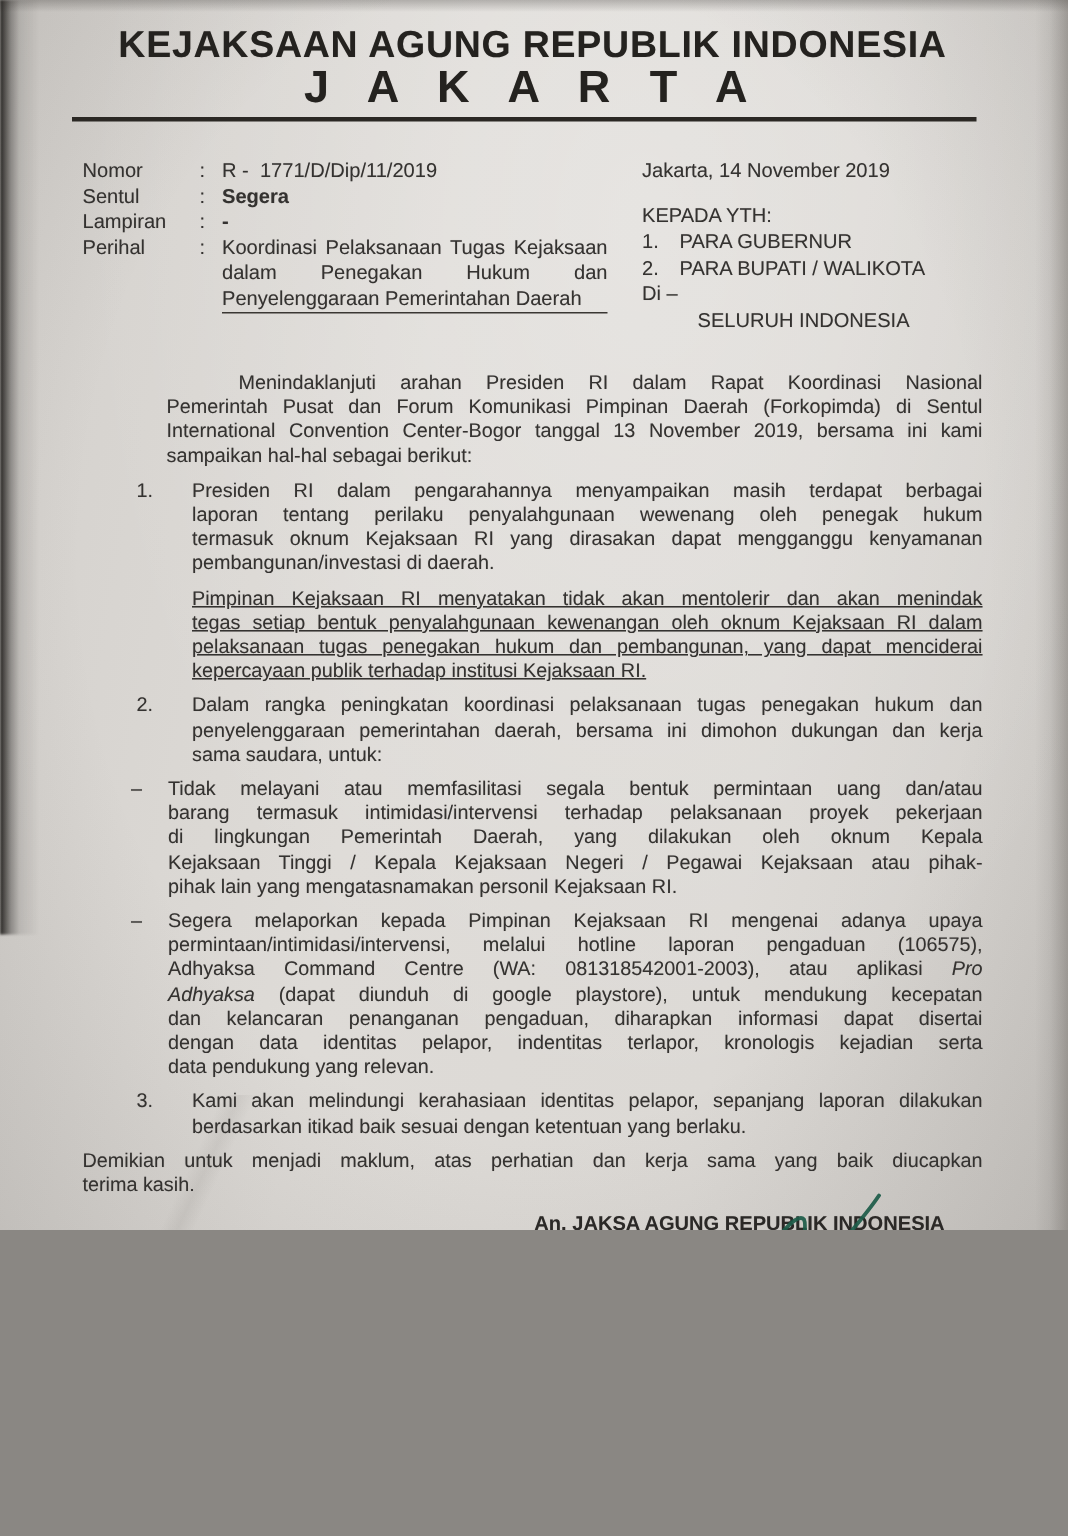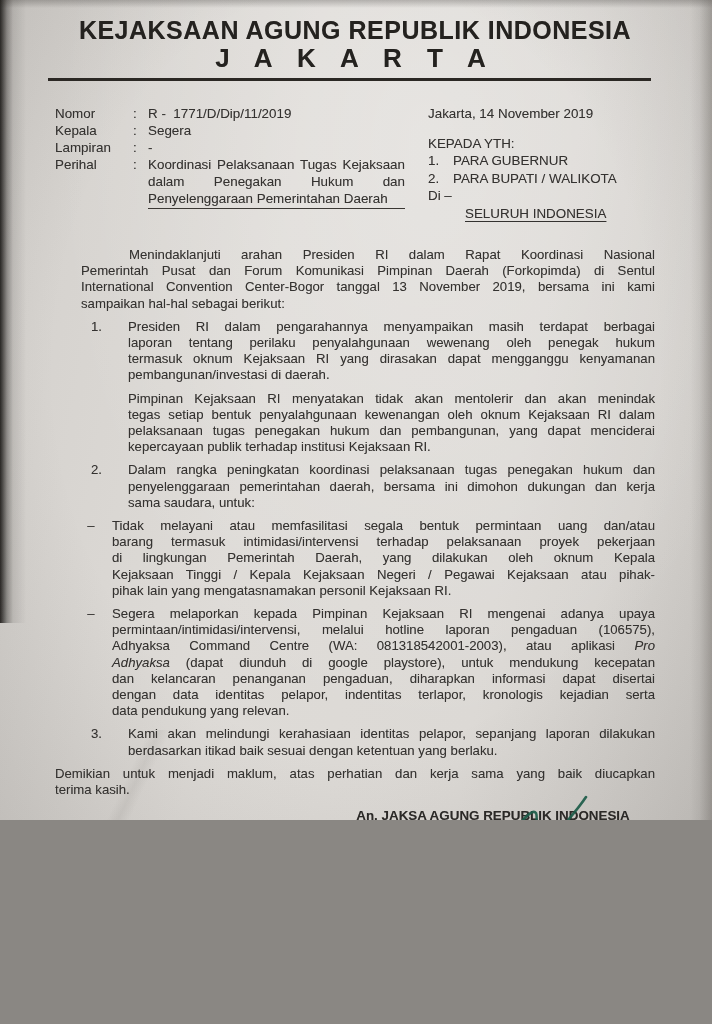--- a/index.html
+++ b/index.html
@@ -22,48 +22,48 @@
     background:linear-gradient(to left,rgba(110,105,100,0.45),rgba(60,57,54,0.08) 55%,transparent);}
   .crease{position:absolute;left:-30px;top:730px;width:240px;height:300px;pointer-events:none;
     background:linear-gradient(115deg,transparent 47%,rgba(60,55,50,0.07) 50%,transparent 53%);}
   .vign{position:absolute;inset:0;pointer-events:none;
     background:radial-gradient(ellipse at 50% 45%, transparent 60%, rgba(60,56,52,0.14) 100%);}
 
   .content{position:absolute;left:55px;right:57px;top:0;}
 
   
   .h1{margin-top:15px;text-align:center;font-weight:bold;font-size:25px;line-height:30px;letter-spacing:0.5px;color:#24221f;}
-  .h2{text-align:center;font-weight:bold;font-size:26px;line-height:27px;letter-spacing:9px;color:#24221f;}
+  .h2{text-align:center;font-weight:bold;font-size:30px;line-height:27px;letter-spacing:9px;color:#24221f;}
   .rule{margin-top:6px;margin-left:-7px;width:603px;height:3px;background:#2b2824;}
 
   
   .toprow{display:flex;margin-top:24px;}
   .meta{width:350px;font-size:13.4px;line-height:17px;}
   .mrow{display:flex;}
   .mlabel{width:78px;}
   .mcolon{width:15px;}
   .mval{flex:1;}
-  .bold{font-weight:normal;}
+  .bold{font-weight:bold;}
   .perihal{width:259px;border-bottom:1.6px solid #3a3733;padding-bottom:1px;}
   .right{margin-left:23px;flex:1;font-size:13.4px;line-height:17.5px;}
   .kepada{margin-top:12px;}
   .rrow{display:flex;}
   .rnum{width:25px;}
-  .seluruh{margin-left:37px;text-decoration:underline;text-underline-offset:2.5px;}
+  .seluruh{margin-left:37px;text-underline-offset:2.5px;}
 
   
   .letterbody{margin-top:25px;font-size:13.2px;line-height:16.2px;}
   .jl{text-align:justify;text-align-last:justify;}
   .jle{text-align:left;}
   .ind{padding-left:48px;}
-  .para{margin-left:26px;}
+  .para{margin-left:56px;}
   .numitem{display:flex;margin-left:36px;margin-top:7px;}
   .nmark{width:37px;}
   .nbody{flex:1;}
-  .p2{margin-top:7px;}
+  .p2{margin-top:7px;text-decoration:underline;}
   .dashitem{display:flex;margin-left:15px;margin-top:7px;}
   .dmark{width:42px;text-align:center;}
   .dbody{flex:1;}
   .it{font-style:italic;}
   .closing{margin-top:7px;}
 
   
   .sigzone{position:relative;height:118px;margin-top:8px;}
   .siglines{position:absolute;top:2px;left:272px;width:332px;text-align:center;
     font-weight:bold;font-size:13.4px;line-height:16.5px;color:#2b2927;}
@@ -96,21 +96,21 @@
     <div class="rule"></div>
 
     <div class="toprow">
       <div class="meta">
         <div class="mrow">
           <div class="mlabel">Nomor</div>
           <div class="mcolon">:</div>
           <div class="mval">R -&nbsp; 1771/D/Dip/11/2019</div>
         </div>
         <div class="mrow">
-          <div class="mlabel">Kepala</div>
+          <div class="mlabel">Sentul</div>
           <div class="mcolon">:</div>
           <div class="mval bold">Segera</div>
         </div>
         <div class="mrow">
           <div class="mlabel">Lampiran</div>
           <div class="mcolon">:</div>
           <div class="mval bold">-</div>
         </div>
         <div class="mrow">
           <div class="mlabel">Perihal</div>

